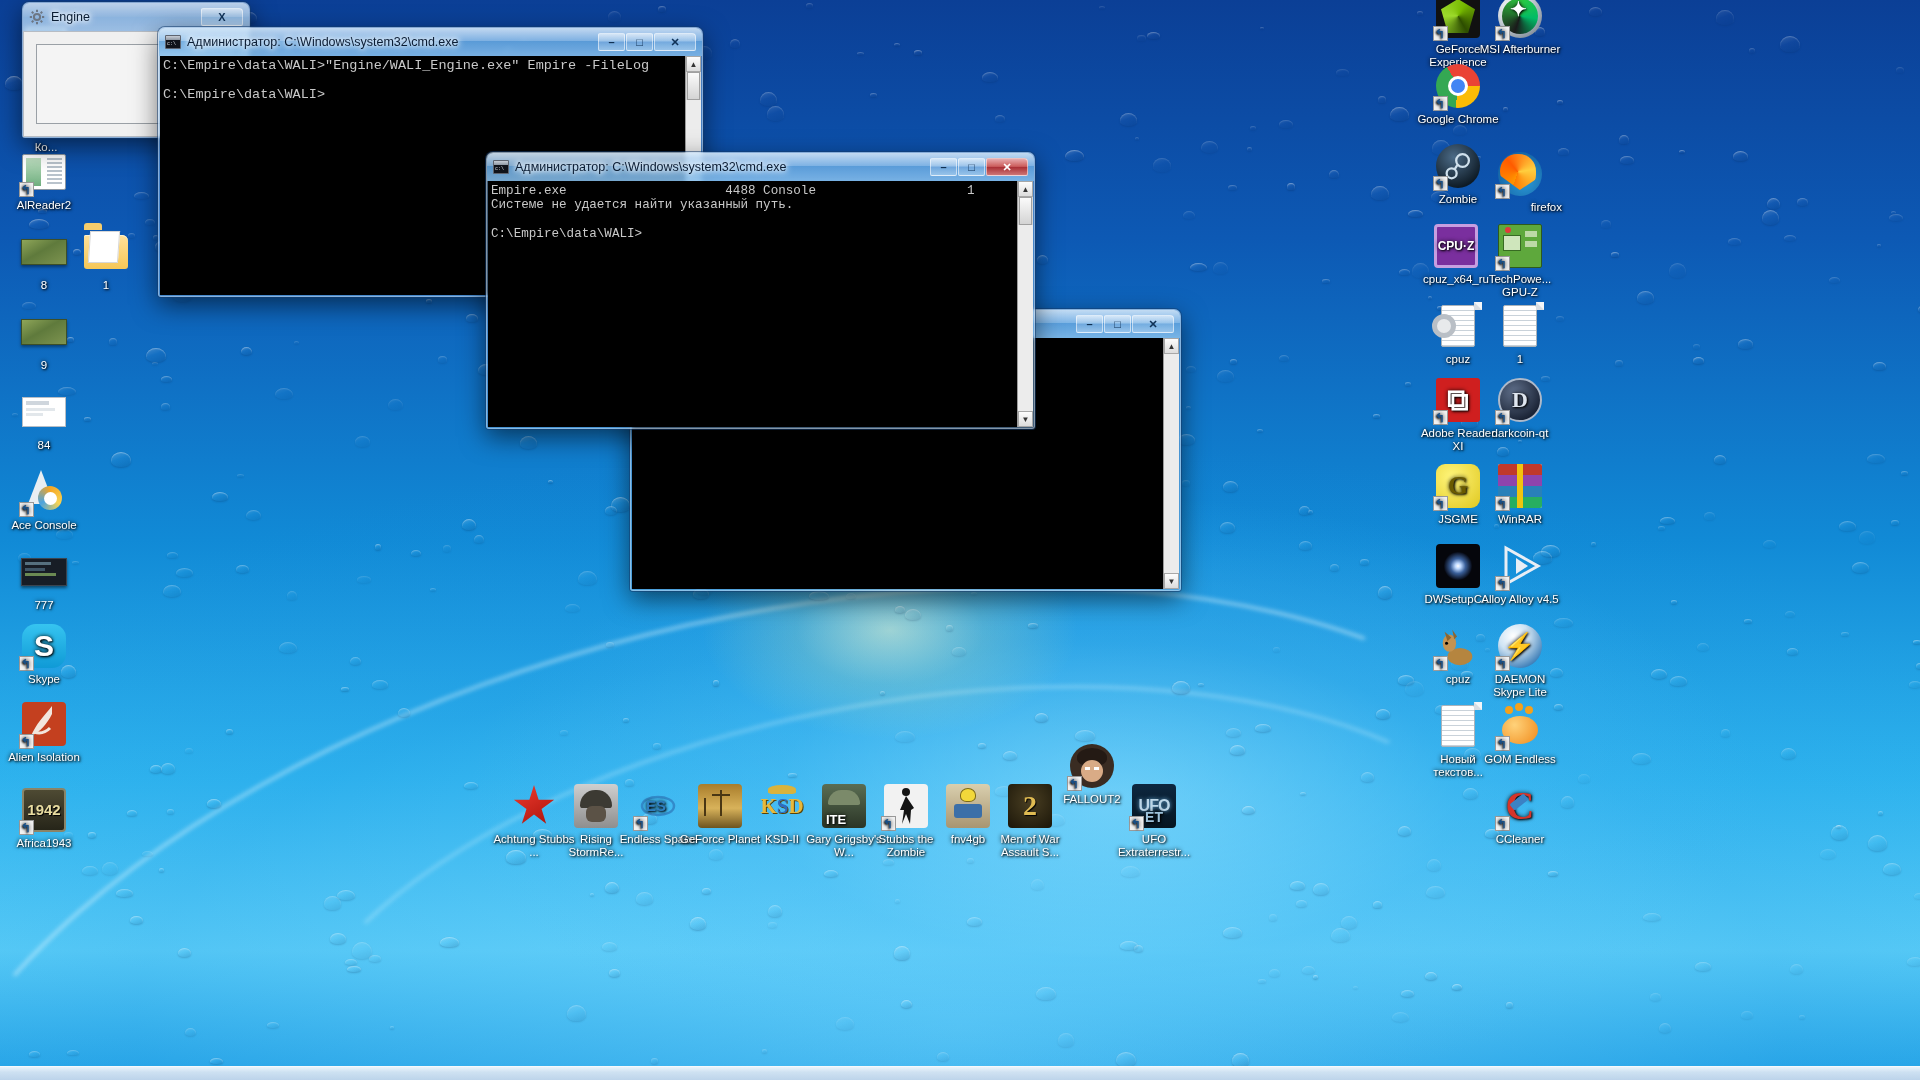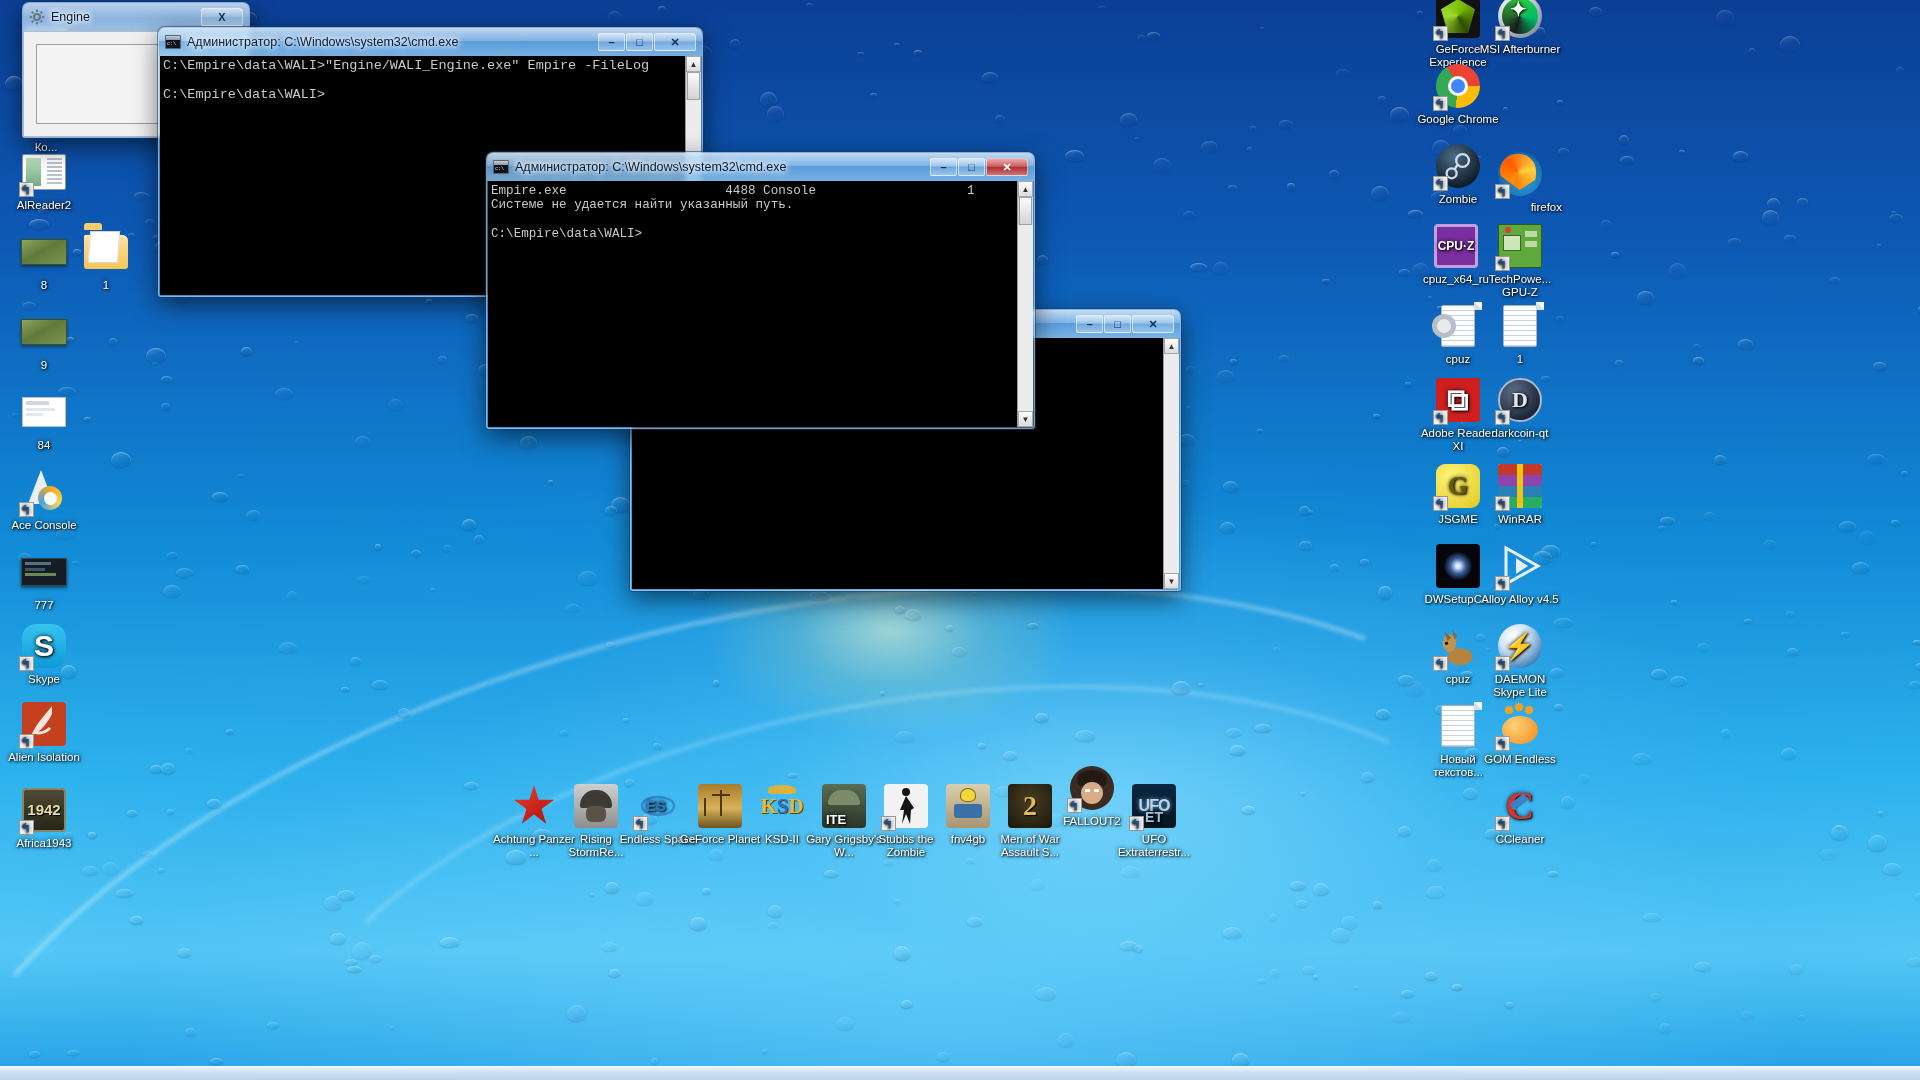--- a/index.html
+++ b/index.html
@@ -870,21 +870,21 @@
         <span class="shortcut"></span>
       </span>
       <span class="lbl">CCleaner</span>
     </div>
     <div class="icon" style="left: 492px; top: 782px;">
       <span class="glyph">
         <div class="art" style="display:flex;align-items:center;justify-content:center;">
           <div style="width:42px;height:42px;background:linear-gradient(150deg,#ef3b2f,#a8120a);clip-path:polygon(50% 0,61% 35%,98% 35%,68% 57%,79% 92%,50% 70%,21% 92%,32% 57%,2% 35%,39% 35%);"></div>
         </div>
       </span>
-      <span class="lbl">Achtung Panzer ...</span>
+      <span class="lbl">Achtung Stubbs ...</span>
     </div>
     <div class="icon" style="left: 554px; top: 782px;">
       <span class="glyph">
         <div class="art" style="background:linear-gradient(#cfcfcf,#8e8e8e);">
           <div style="position:absolute;left:6px;top:6px;width:32px;height:18px;border-radius:16px 16px 3px 3px;background:#3c3a33;"></div>
           <div style="position:absolute;left:12px;top:22px;width:20px;height:16px;border-radius:6px;background:#5b5246;"></div>
         </div>
       </span>
       <span class="lbl">Rising StormRe...</span>
     </div>
@@ -948,21 +948,21 @@
       <span class="lbl">fnv4gb</span>
     </div>
     <div class="icon" style="left: 988px; top: 782px;">
       <span class="glyph">
         <div class="art" style="background:radial-gradient(circle at 50% 40%,#4a3f22,#1b1609);display:flex;align-items:center;justify-content:center;">
           <span style="font-family:'Liberation Serif',serif;font-size:28px;font-weight:bold;color:#e0bb52;text-shadow:1px 1px 1px #000;">2</span>
         </div>
       </span>
       <span class="lbl">Men of War Assault S...</span>
     </div>
-    <div class="icon" style="left: 1050px; top: 764px;">
+    <div class="icon" style="left: 1050px; top: 742px;">
       <span class="glyph">
         <div class="art circ" style="background:#3a2c22;overflow:hidden;">
           <div style="position:absolute;left:7px;top:4px;width:30px;height:18px;border-radius:50% 50% 40% 40%;background:#241a14;"></div>
           <div style="position:absolute;left:11px;top:16px;width:22px;height:22px;border-radius:50%;background:#d9ab86;"></div>
           <div style="position:absolute;left:15px;top:23px;width:5px;height:3px;background:#fff;"></div>
           <div style="position:absolute;left:24px;top:23px;width:5px;height:3px;background:#fff;"></div>
         </div>
         <span class="shortcut"></span>
       </span>
       <span class="lbl">FALLOUT2</span>

